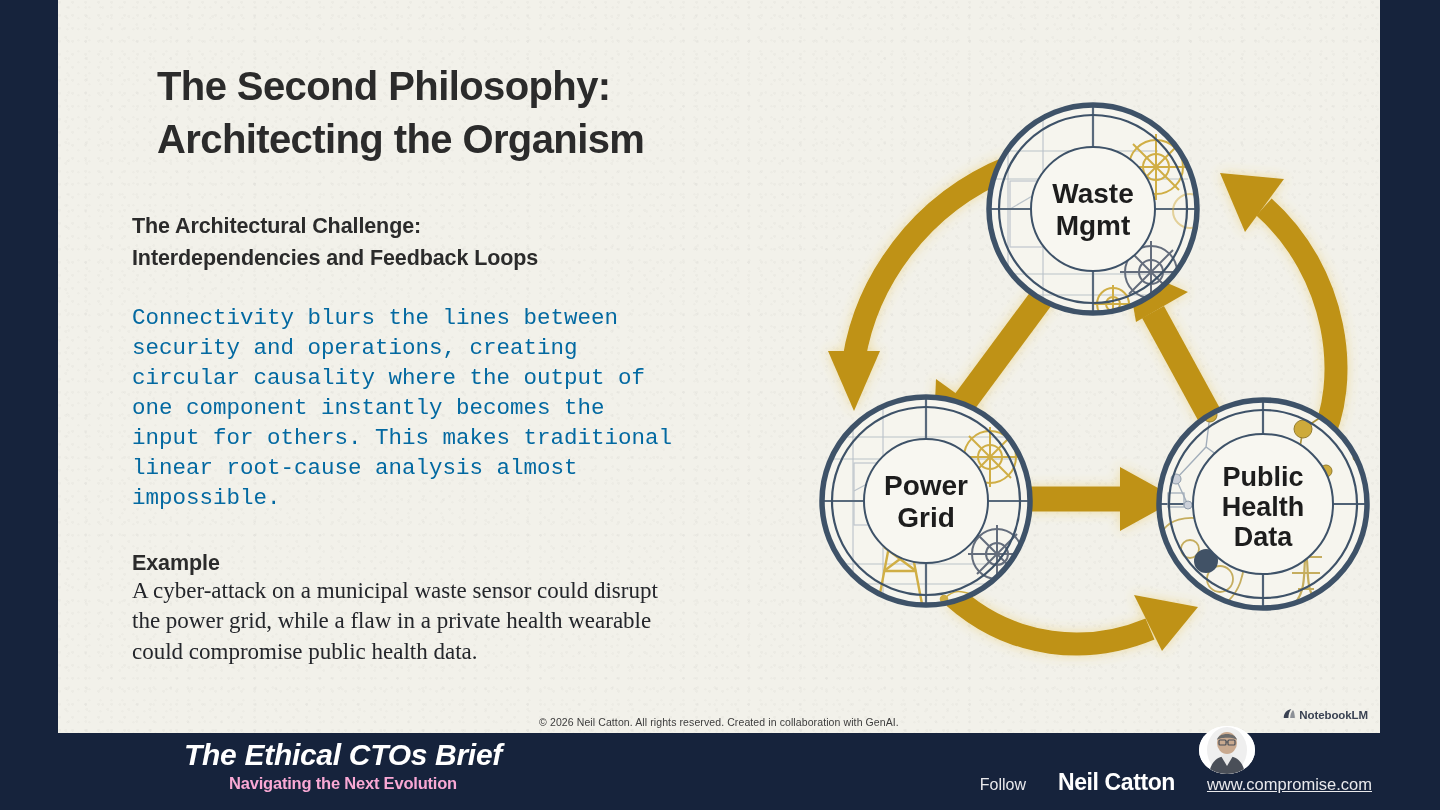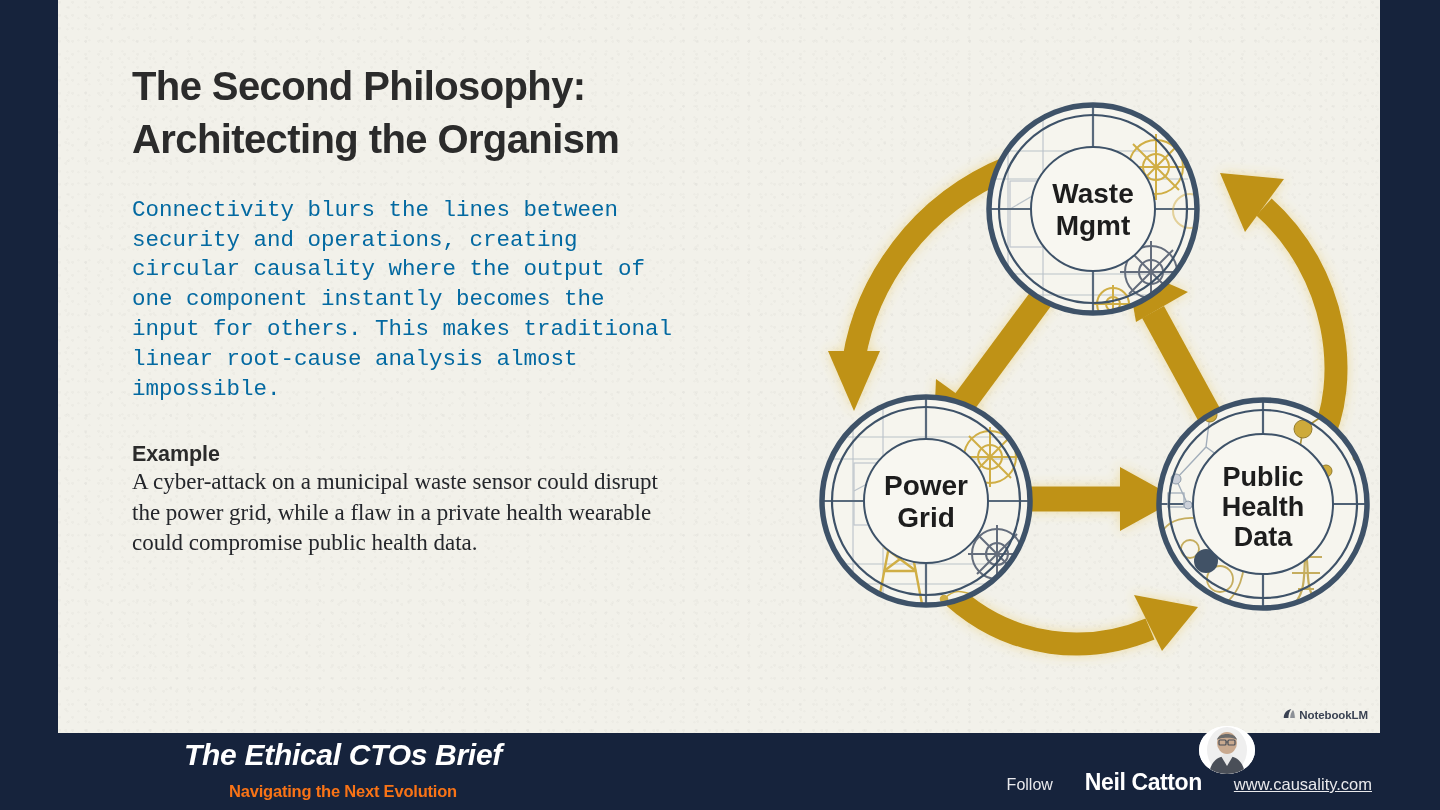--- a/index.html
+++ b/index.html
@@ -36,20 +36,21 @@
     left:74px; top:60px;
     width:600px;
   }
   .title {
     font-size:40px;
     font-weight:bold;
     line-height:1.32;
     color:#2B2B2B;
     letter-spacing:-0.6px;
     white-space:pre-line;
+    margin-left:25px;
   }
   .subhead {
     margin-top:44px;
     font-size:21.5px;
     font-weight:bold;
     line-height:1.5;
     color:#2B2B2B;
     letter-spacing:-0.1px;
     white-space:pre-line;
   }
@@ -128,24 +129,24 @@
   }
   .brand-title {
     font-size:30px;
     font-weight:bold;
     color:#FFFFFF;
     letter-spacing:-.3px;
     line-height:1.2;
     font-style:italic;
   }
   .brand-tag {
-    margin-top:9px;
+    margin-top:1px;
     font-size:16.5px;
     font-weight:bold;
-    color:#f97316;
+    color:#f9a8d4;
     letter-spacing:-.2px;
   }
   .follow-wrap {
     position:absolute;
     right:68px; bottom:14px;
     display:flex;
     align-items:baseline;
     gap:32px;
   }
   .follow-label {
@@ -174,20 +175,22 @@
   .avatar svg { display:block; width:100%; height:100%; }
 </style>
 </head>
 <body>
 
 <div class="slide">
 
   <div class="textcol">
     <div class="title">The Second Philosophy:
 Architecting the Organism</div>
+    <div class="subhead">The Architectural Challenge:
+Interdependencies and Feedback Loops</div>
     <div class="para">Connectivity blurs the lines between security and operations, creating circular causality where the output of one component instantly becomes the input for others. This makes traditional linear root-cause analysis almost impossible.</div>
     <div class="exhead">Example</div>
     <div class="para2">A cyber-attack on a municipal waste sensor could disrupt the power grid, while a flaw in a private health wearable could compromise public health data.</div>
   </div>
 
   <div class="diagram">
     <svg viewBox="0 0 640 620" xmlns="http://www.w3.org/2000/svg">
       <defs>
         <clipPath id="clipWaste">
             <circle cx="335" cy="150" r="104"></circle>
@@ -380,20 +383,21 @@
         <circle cx="505" cy="445" r="104" fill="none" stroke="#3E5268" stroke-width="5.5"></circle>
         <circle cx="505" cy="445" r="94" fill="none" stroke="#3E5268" stroke-width="2.2"></circle>
         <circle cx="505" cy="445" r="70" fill="#F8F7F1" stroke="#3E5268" stroke-width="2"></circle>
         <text class="nodelabel" x="505" y="427" font-size="27">Public</text>
         <text class="nodelabel" x="505" y="457" font-size="27">Health</text>
         <text class="nodelabel" x="505" y="487" font-size="27">Data</text>
       </g>
     </svg>
   </div>
 
+  <div class="copyright">© 2026 Neil Catton. All rights reserved. Created in collaboration with GenAI.</div>
 
   <div class="nblm">
     <span>
       <svg width="14" height="14" viewBox="0 0 24 24">
         <path d="M3 19 C3 10 9 4 16 4 C13 7 11 12 11 19 Z" fill="#3A4252"></path>
         <path d="M14 19 C14 13 16 8 19 5 C21 8 22 13 22 19 Z" fill="#3A4252" opacity=".55"></path>
       </svg>
     </span>
     <span>NotebookLM</span>
   </div>
@@ -418,15 +422,15 @@
         <rect x="20" y="14" width="7" height="5" rx="1"></rect>
         <rect x="29" y="14" width="7" height="5" rx="1"></rect>
         <path d="M27 16 L29 16"></path>
       </g>
     </svg>
   </div>
 
   <div class="follow-wrap">
     <span class="follow-label">Follow</span>
     <span class="follow-name">Neil Catton</span>
-    <span class="follow-url">www.causality.com</span>
+    <span class="follow-url">www.compromise.com</span>
   </div>
 </div>
 
 </body></html>

